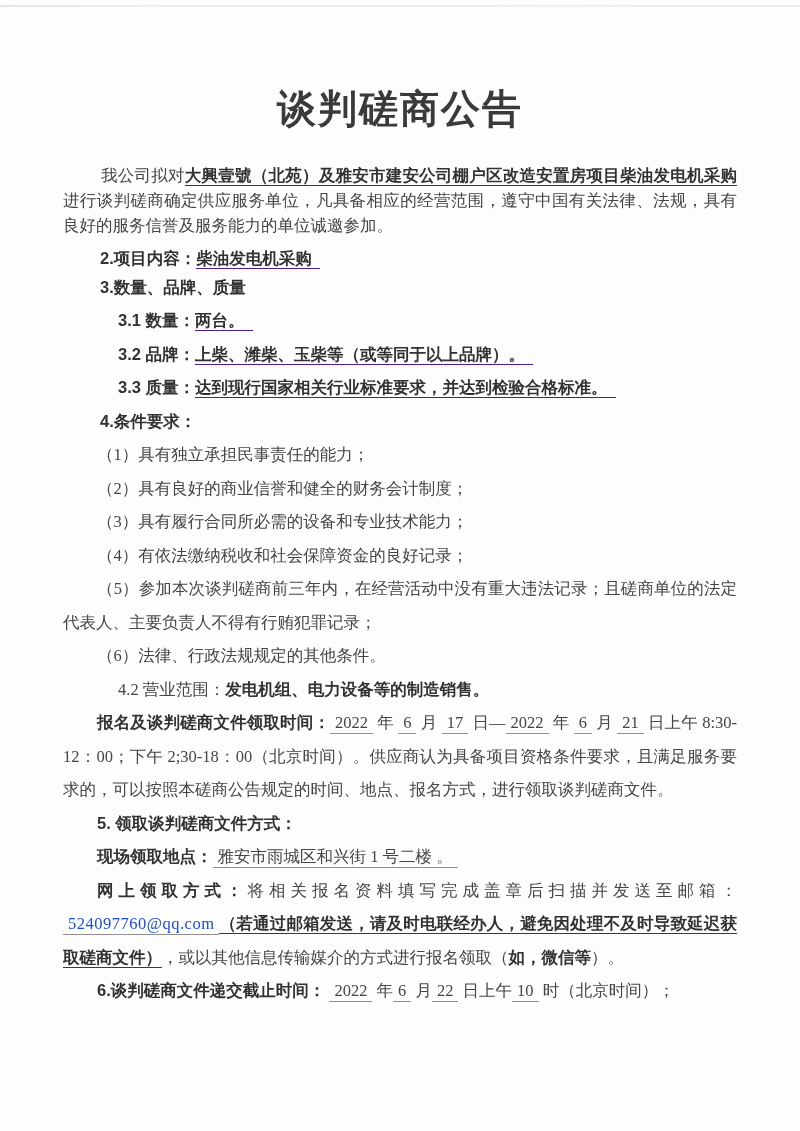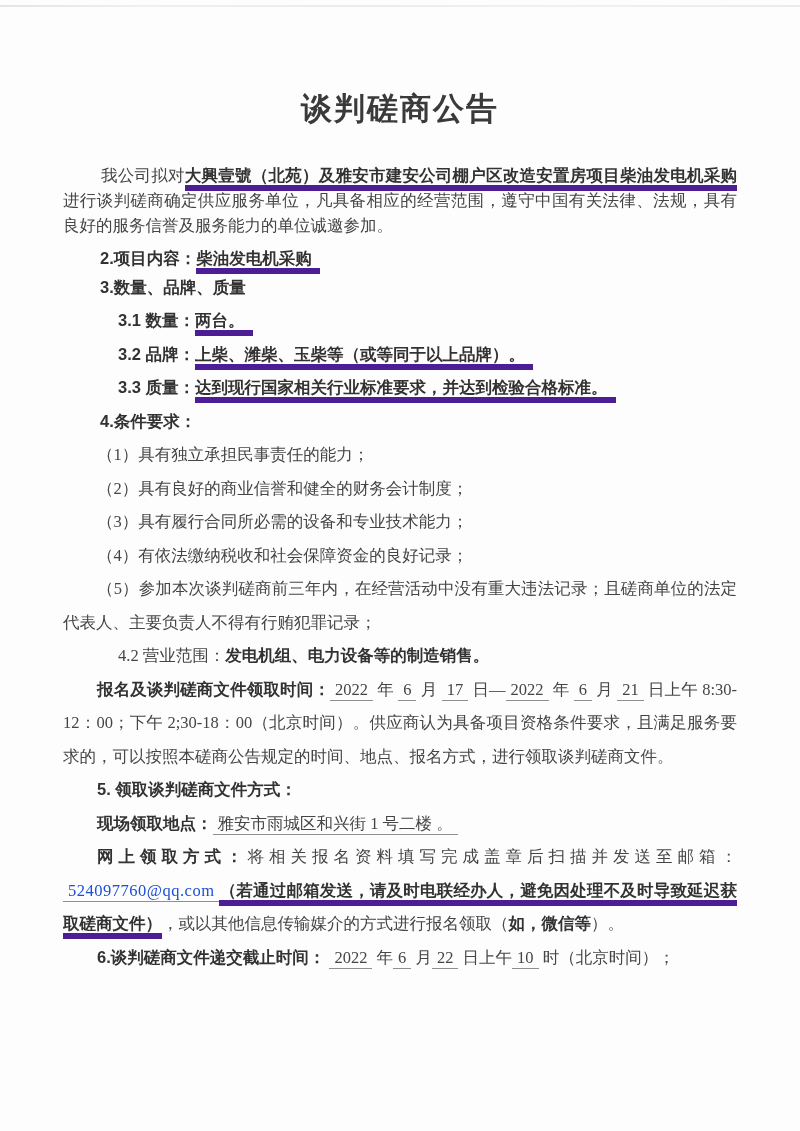--- a/index.html
+++ b/index.html
@@ -16,21 +16,21 @@
   .scan-line {
     position:absolute; top:5px; left:0;
     width:800px; height:2px;
     background:linear-gradient(90deg,#dedede 0%,#ececec 18%,#e7e7e7 45%,#eeeeee 70%,#e6e6e6 100%);
     opacity:.8;
   }
   .content { padding:0 63px; }
   .title {
     margin:0; padding-top:92px;
     text-align:center;
-    font-size:31px; line-height:33px;
+    font-size:39px; line-height:33px;
     font-weight:bold;
     color:#3a3a3a;
     letter-spacing:2px;
   }
   p { margin:0; }
   .intro {
     margin-top:38px;
     line-height:25px;
     text-indent:38px;
     text-align:justify;
@@ -46,21 +46,21 @@
   .cond-wrap { margin-left:0; text-indent:34px; text-align:justify; }
   .h42 { margin-left:55px; }
   .p-just { text-indent:34px; text-align:justify; }
   .h5 { margin-left:34px; }
   .p-onsite { margin-left:34px; }
   .b {
     font-family:"Liberation Sans","DejaVu Sans",sans-serif;
     font-weight:700;
     color:#323232;
   } 
-  .u { border-bottom:6px solid #4c1d95; padding-bottom:1px; }
+  .u { border-bottom:1px solid #4c1d95; padding-bottom:1px; }
   .upad { padding-right:8px; }
   .un { border-bottom:1px solid #8f8f8f; padding:0 5px 1px 5px;text-align:right; }
   .email { color:#1d4ed8; letter-spacing:.5px; }
 </style>
 </head>
 <body>
 
 <div class="page">
   <div class="scan-line"></div>
   <div class="content">
@@ -83,20 +83,21 @@
       <p class="sub"><span class="b">3.3 质量：</span><span class="b u upad">达到现行国家相关行业标准要求，并达到检验合格标准。</span></p>
 
       <p class="h4"><span class="b">4.条件要求：</span></p>
 
 
       <p class="cond">（1）具有独立承担民事责任的能力；</p>
       <p class="cond">（2）具有良好的商业信誉和健全的财务会计制度；</p>
       <p class="cond">（3）具有履行合同所必需的设备和专业技术能力；</p>
       <p class="cond">（4）有依法缴纳税收和社会保障资金的良好记录；</p>
       <p class="cond-wrap">（5）参加本次谈判磋商前三年内，在经营活动中没有重大违法记录；且磋商单位的法定代表人、主要负责人不得有行贿犯罪记录；</p>
+      <p class="cond">（6）法律、行政法规规定的其他条件。</p>
 
       <p class="h42"><span>4.2 营业范围：</span><span class="b">发电机组、电力设备等的制造销售。</span></p>
 
       <p class="p-just"><span class="b">报名及谈判磋商文件领取时间：</span><span class="un">2022</span><span> 年 </span><span class="un">6</span><span> 月 </span><span class="un">17</span><span> 日—</span><span class="un">2022</span><span> 年 </span><span class="un">6</span><span> 月 </span><span class="un">21</span><span> 日上午 8:30-12：00；下午 2;30-18：00（北京时间）。供应商认为具备项目资格条件要求，且满足服务要求的，可以按照本磋商公告规定的时间、地点、报名方式，进行领取谈判磋商文件。</span></p>
 
       <p class="h5"><span class="b">5.  领取谈判磋商文件方式：</span></p>
 
       <p class="p-onsite"><span class="b">现场领取地点：</span><span class="un">雅安市雨城区和兴街 1 号二楼 。</span></p>
 
       <p class="p-just"><span class="b">网上领取方式：</span><span>将相关报名资料填写完成盖章后扫描并发送至邮箱：</span><span class="un email">524097760@qq.com</span><span class="b u">（若通过邮箱发送，请及时电联经办人，避免因处理不及时导致延迟获取磋商文件）</span><span>，或以其他信息传输媒介的方式进行报名领取（</span><span class="b">如，微信等</span><span>）。</span></p>

